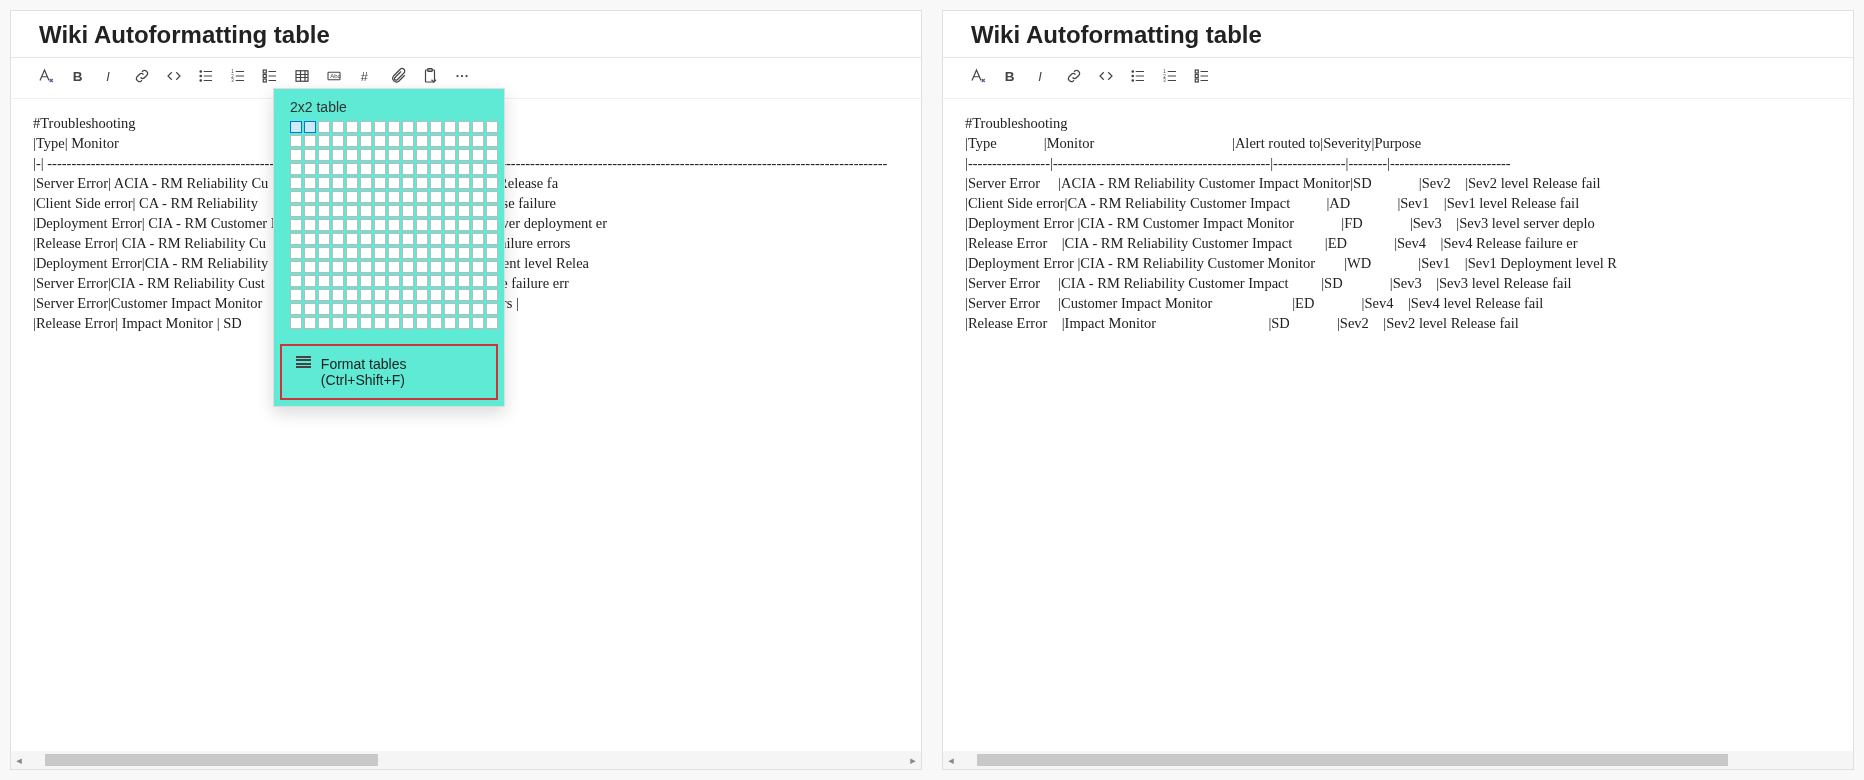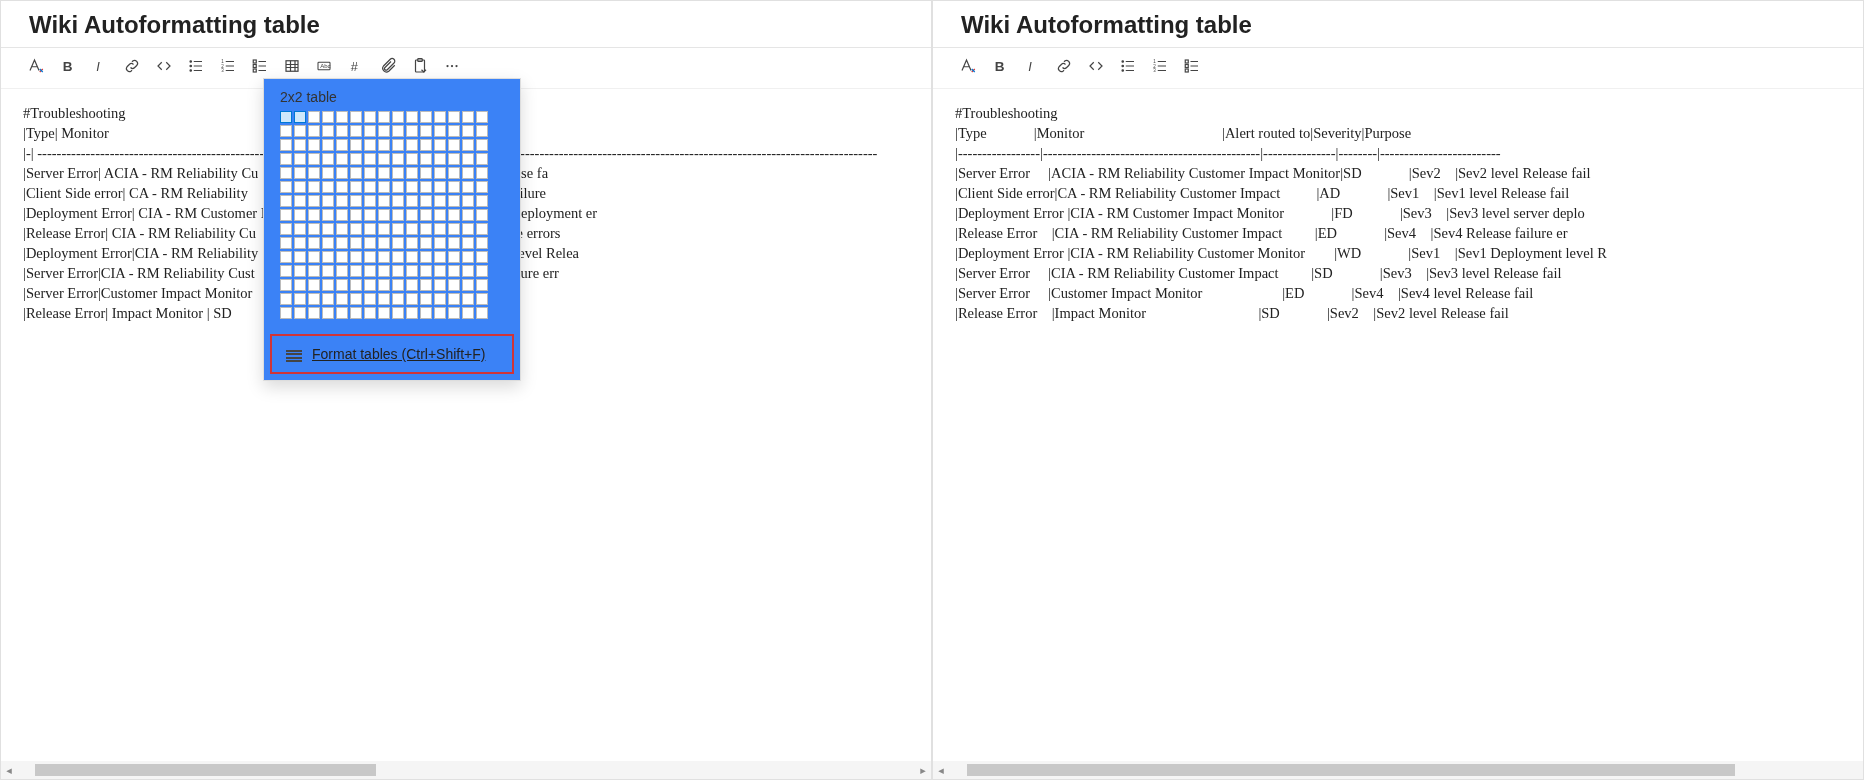--- a/index.html
+++ b/index.html
@@ -10,21 +10,21 @@
     height: 780px;
     overflow: hidden;
     display: flex;
   }
   .pane {
     flex: 1;
     background: #fff;
     border: 1px solid #e0e0e0;
     display: flex;
     flex-direction: column;
-    margin: 0;
+    margin: 10px;
     position: relative;
   }
   .title-bar {
     padding: 10px 28px 8px 28px;
     border-bottom: 1px solid #e5e5e5;
   }
   .title {
     font-size: 24px;
     font-weight: 600;
     color: #222;
@@ -87,22 +87,22 @@
     position: absolute;
     top: 1px; height: 12px;
     background: #c8c8c8;
     border-radius: 0;
   }
   
   .popup {
     position: absolute;
     top: 30px;
     left: 262px;
-    width: 258px;
-    background: #3b82f6;
+    width: 232px;
+    background: #5eead4;
     border: 1px solid #ddd;
     box-shadow: 0 6px 16px rgba(0,0,0,0.15);
     z-index: 100;
     padding: 10px 0 0 0;
   }
   .popup-title {
     font-size: 14px;
     padding: 0 16px 6px 16px;
     color: #333;
   }
@@ -117,29 +117,28 @@
     width: 12px; height: 12px;
     border: 1px solid #bbb;
     background: #fff;
   }
   .cell.sel {
     border-color: #0078d4;
     background: #cfe8fb;
   }
   .format-row {
     display: flex;
-    align-items: flex-end;
+    align-items: flex-start;
     gap: 10px;
     padding: 10px 14px;
     border: 2px solid #d13438;
     margin: 4px 6px 6px 6px;
     font-size: 14px;
     color: #222;
     cursor: pointer;
-    text-decoration: underline;
   }
   .format-row .lines {
     width: 16px; height: 12px;
     display: flex; flex-direction: column; justify-content: space-between;
   }
   .format-row .lines span {
     height: 2px; background: #444;
   }
   svg { width: 18px; height: 18px; }
 </style>

